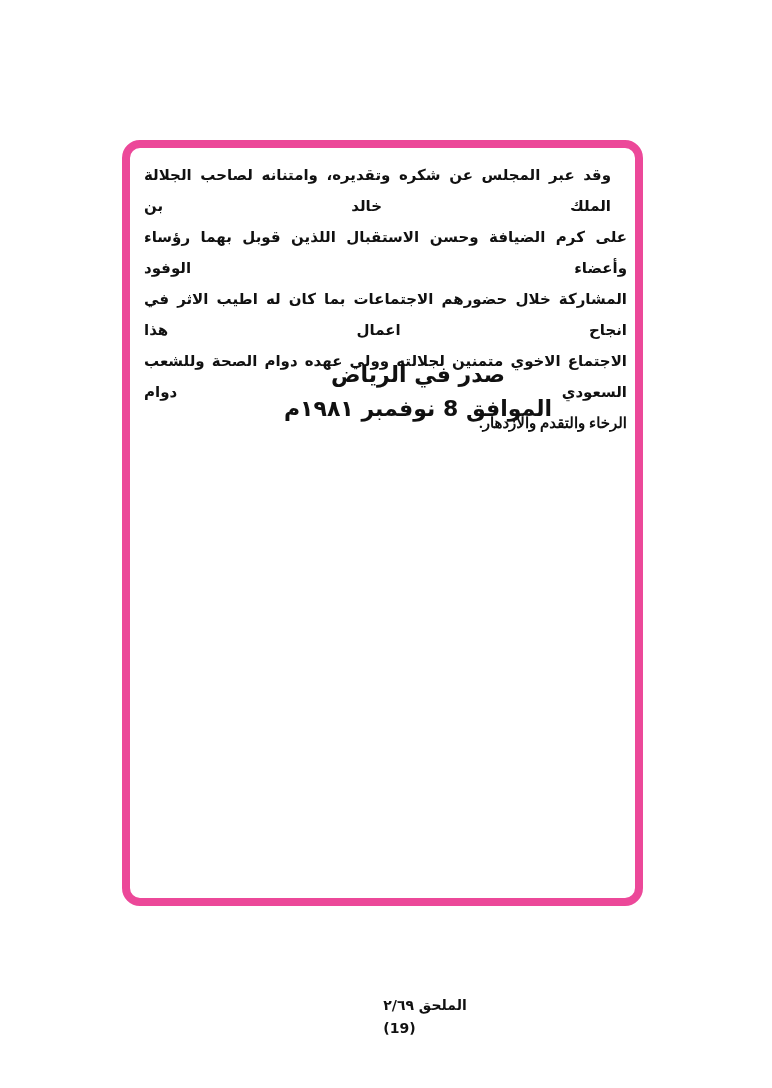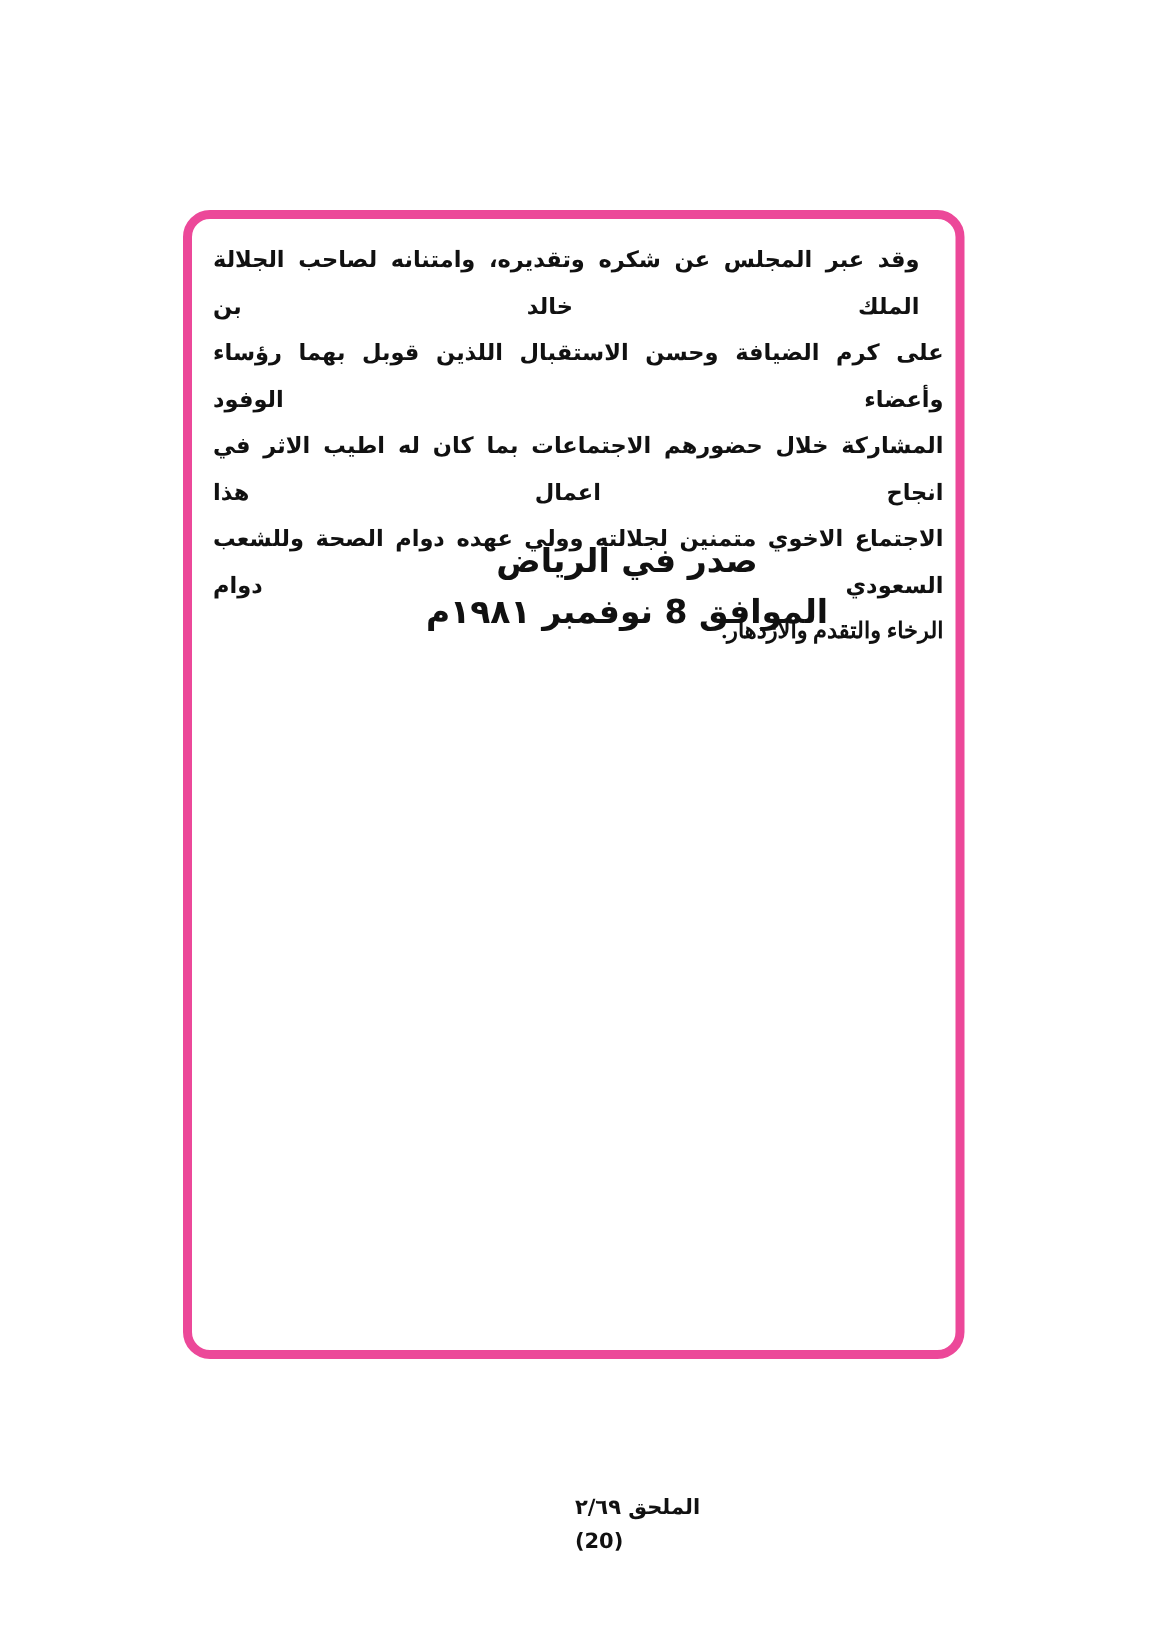--- a/index.html
+++ b/index.html
@@ -12,21 +12,21 @@
     font-family: "DejaVu Sans", sans-serif;
     color: #111111;
     direction: rtl;
   }
   .doc-box {
     position: absolute;
     left: 122px;
     top: 140px;
     width: 521px;
     height: 766px;
-    border: 6px solid #ec4899;
+    border: 8px solid #ec4899;
     border-radius: 18px;
     background: #ffffff;
     overflow: hidden;
   }
   .paragraph {
     direction: rtl;
     padding: 12px 8px 0 14px;
     font-size: 15px;
     font-weight: 700;
     line-height: 31px;
@@ -77,14 +77,14 @@
   </div>
 </div>
 
 <div class="dateline">
   <div>صدر في الرياض</div>
   <div>الموافق 8 نوفمبر ١٩٨١م</div>
 </div>
 
 <div class="page-footer">
   <div>الملحق ٢/٦٩</div>
-  <div>(20)</div>
+  <div>(19)</div>
 </div>
 
 </body></html>

